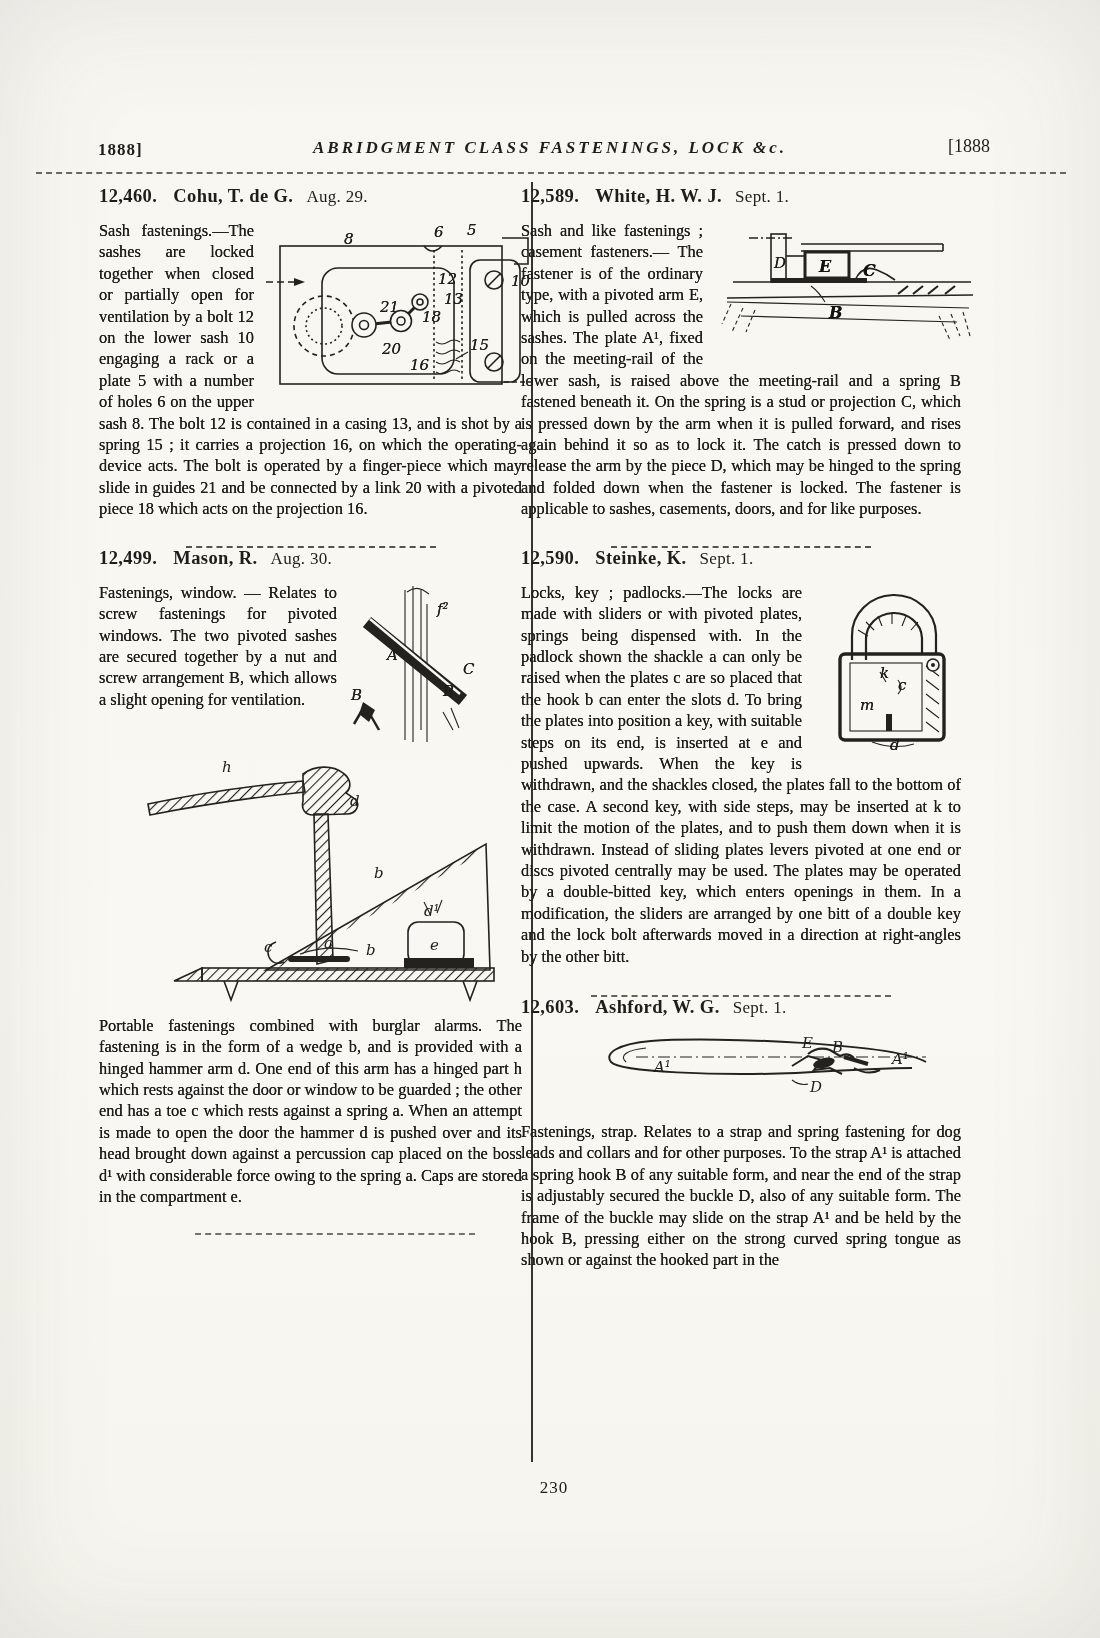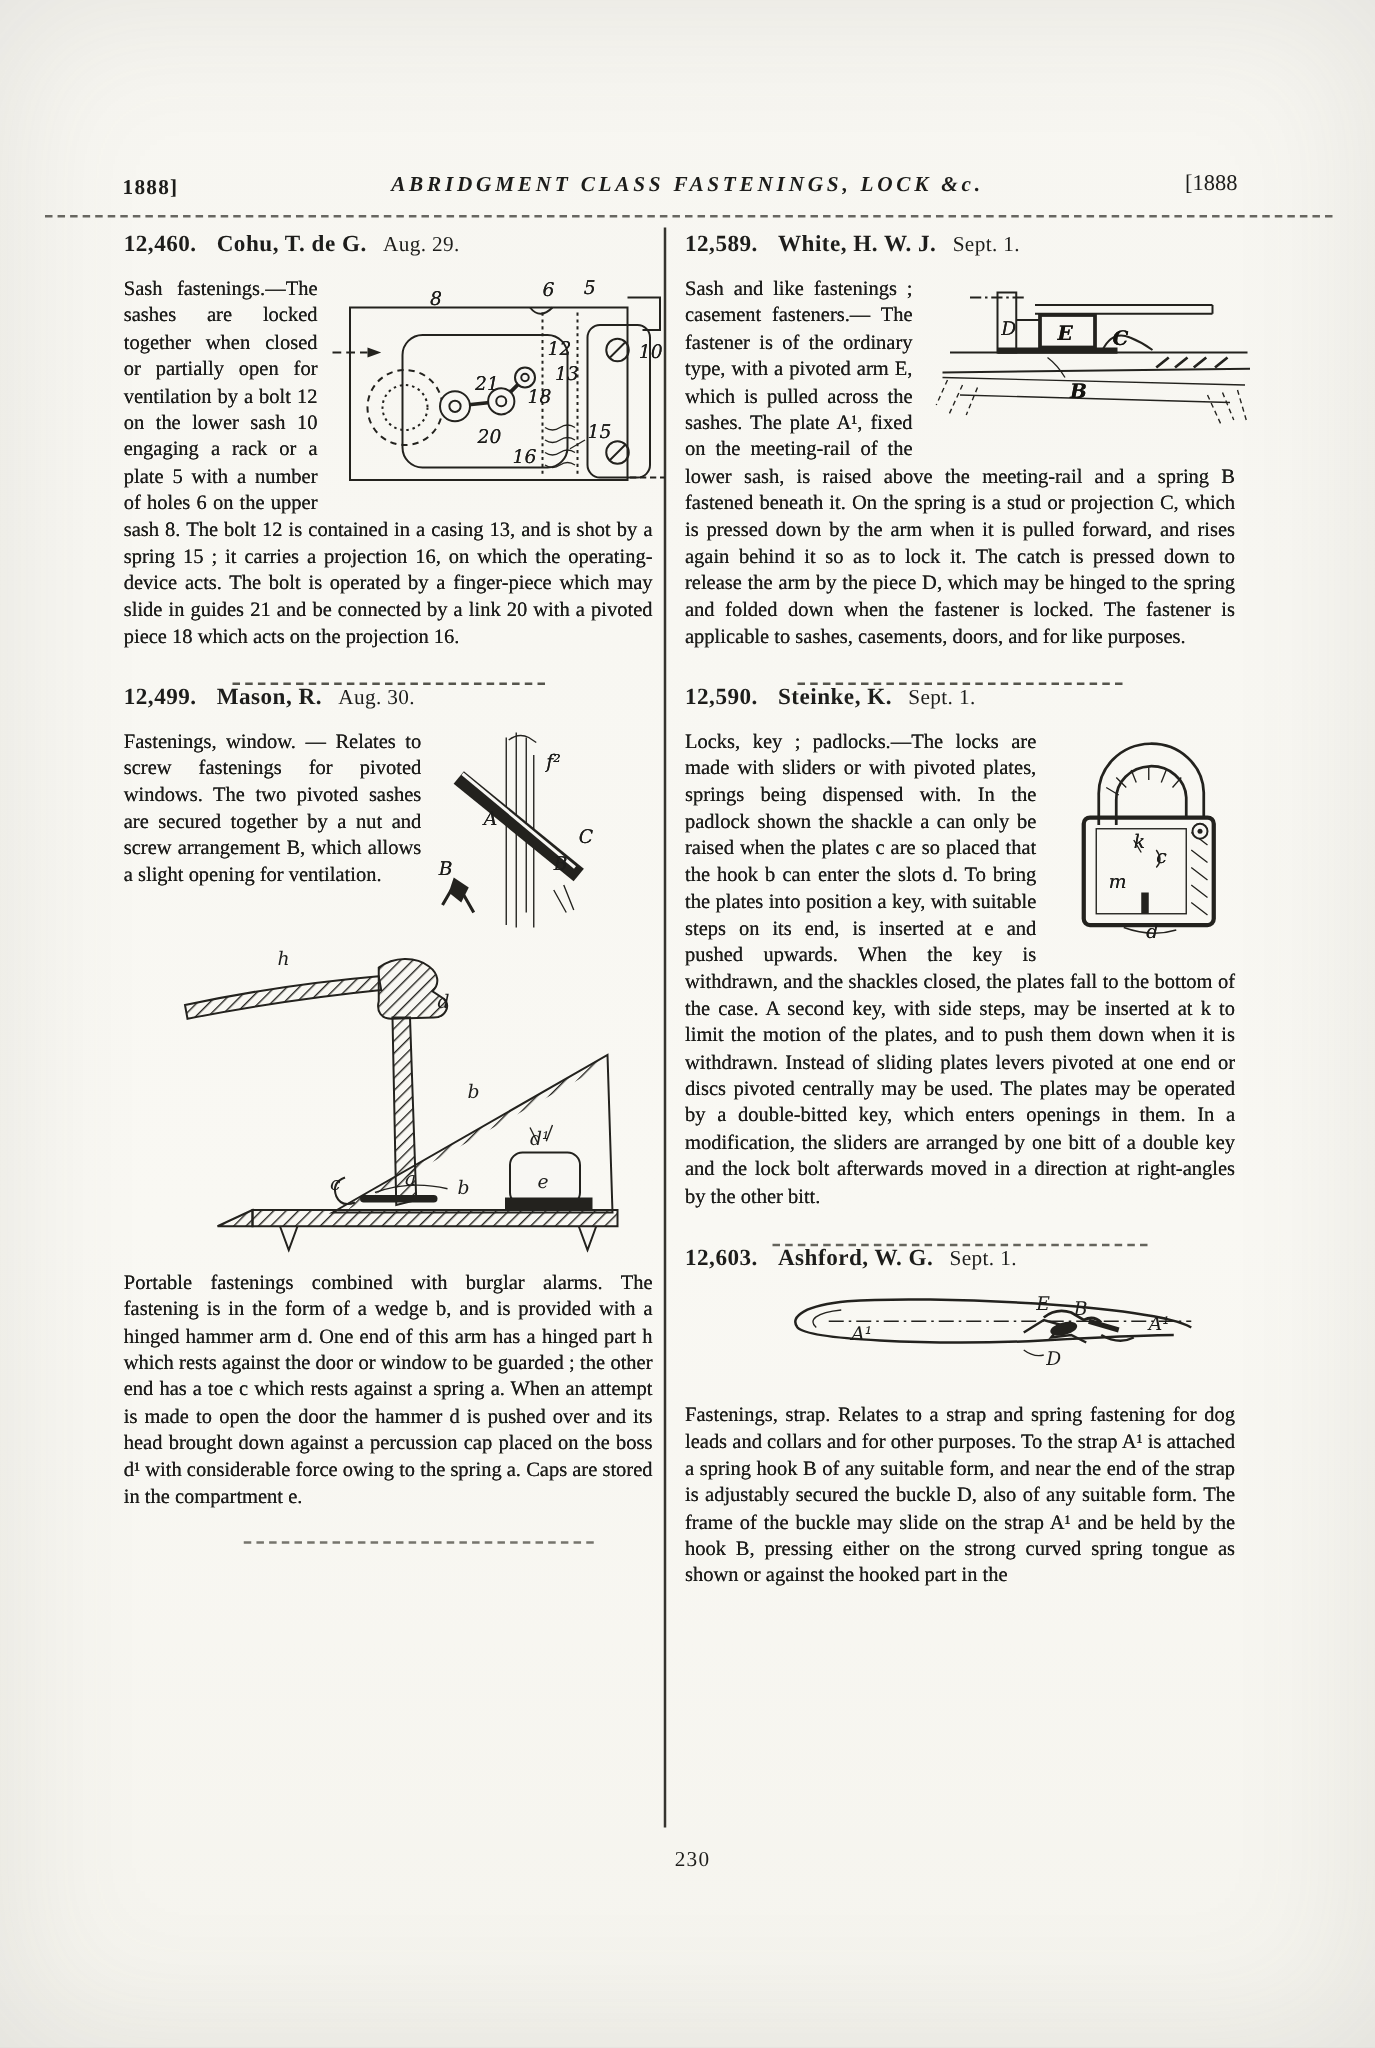--- a/index.html
+++ b/index.html
@@ -12,21 +12,21 @@
   }
   
   .hdr-left{position:absolute;top:140px;left:98px;font-size:17px;font-weight:bold;letter-spacing:1px;}
   .hdr-title{position:absolute;top:138px;left:0;width:100%;text-align:center;font-size:17px;font-weight:bold;letter-spacing:3px;font-style:italic;}
   .hdr-right{position:absolute;top:136px;right:110px;font-size:18px;font-weight:normal;}
   .hdr-rule{position:absolute;top:172px;left:36px;right:34px;border-top:2px dashed #4f4e48;opacity:.85;}
   .divider{position:absolute;left:531px;top:182px;width:2px;height:1280px;background:#35342f;}
   
   .col{position:absolute;top:186px;text-align:justify;}
   .col-left{left:99px;width:423px;}
-  .col-right{left:548px;width:440px;}
+  .col-right{left:521px;width:440px;}
   h2.entry{font-size:18.5px;margin:0;font-weight:bold;text-align:left;letter-spacing:.4px;white-space:nowrap;}
   .entry .num{margin-right:16px;}
   .entry .date{font-weight:normal;font-size:17px;margin-left:13px;letter-spacing:.3px;margin-top:36px;}
   .col p{font-size:16.4px;line-height:21.4px;margin:13px 0 0;text-shadow:0 0 .45px currentColor;}
   .lead{}
   .figure{float:right;}
   .fig-cohu{margin:2px -14px 6px 10px;}
   .fig-white{margin:2px -20px 6px 10px;}
   .fig-mason{margin:2px 40px 6px 10px;}
   .fig-steinke{margin:2px -8px 6px 12px;}

